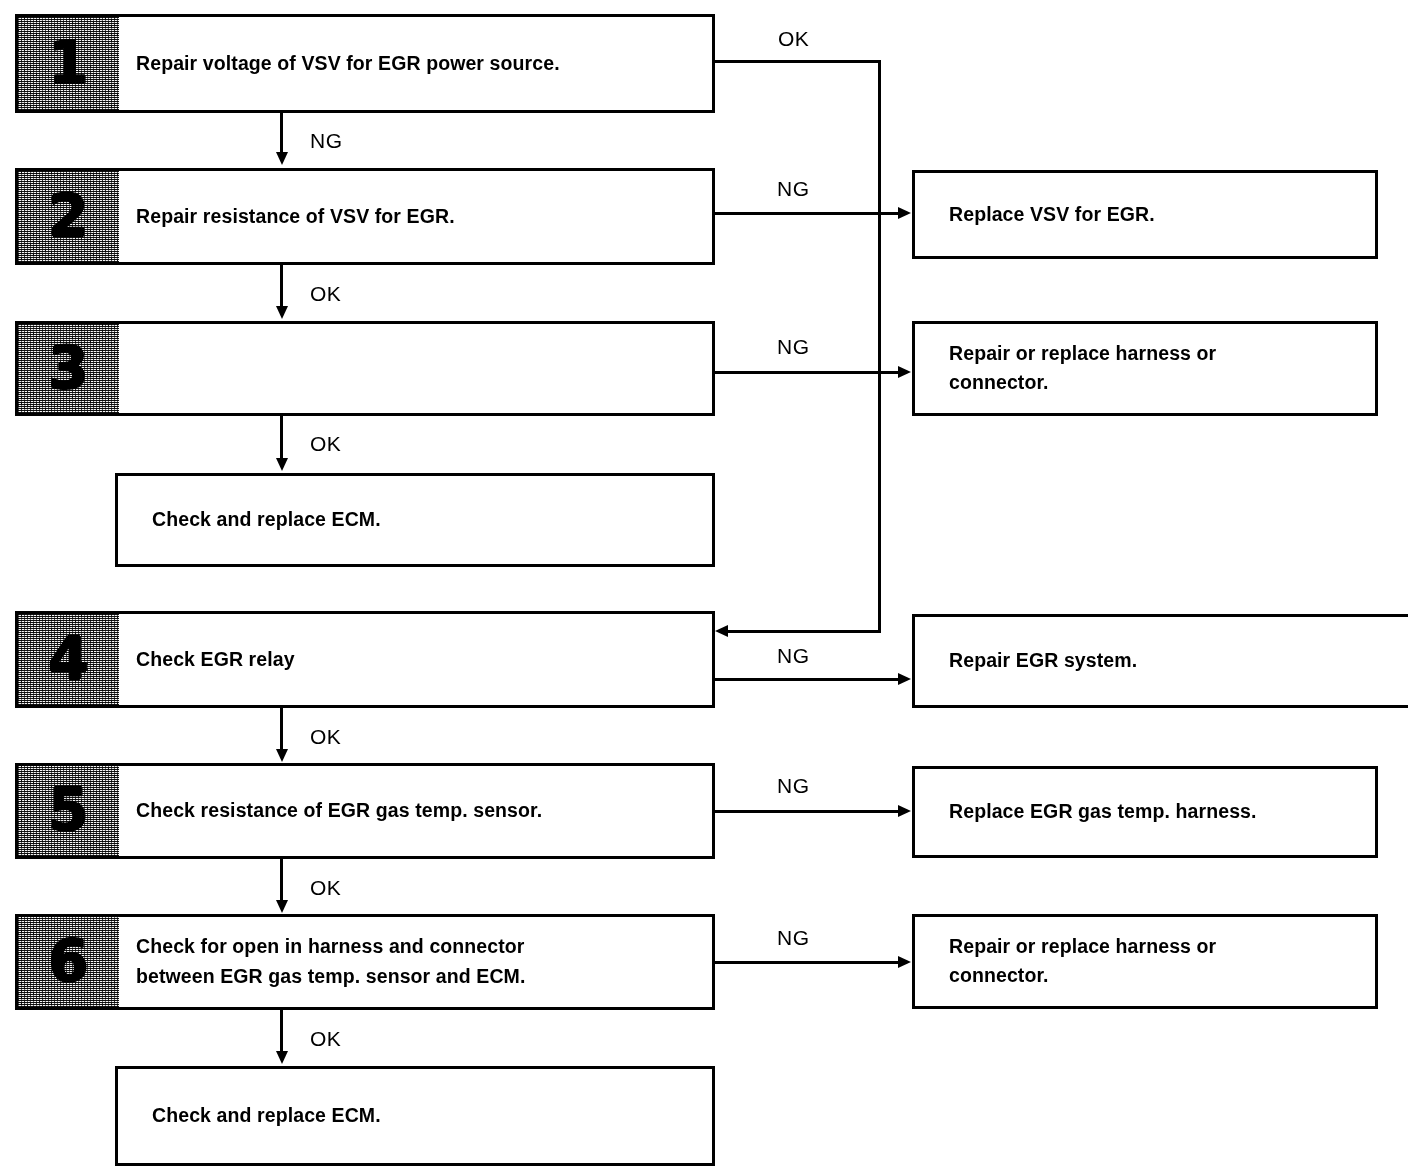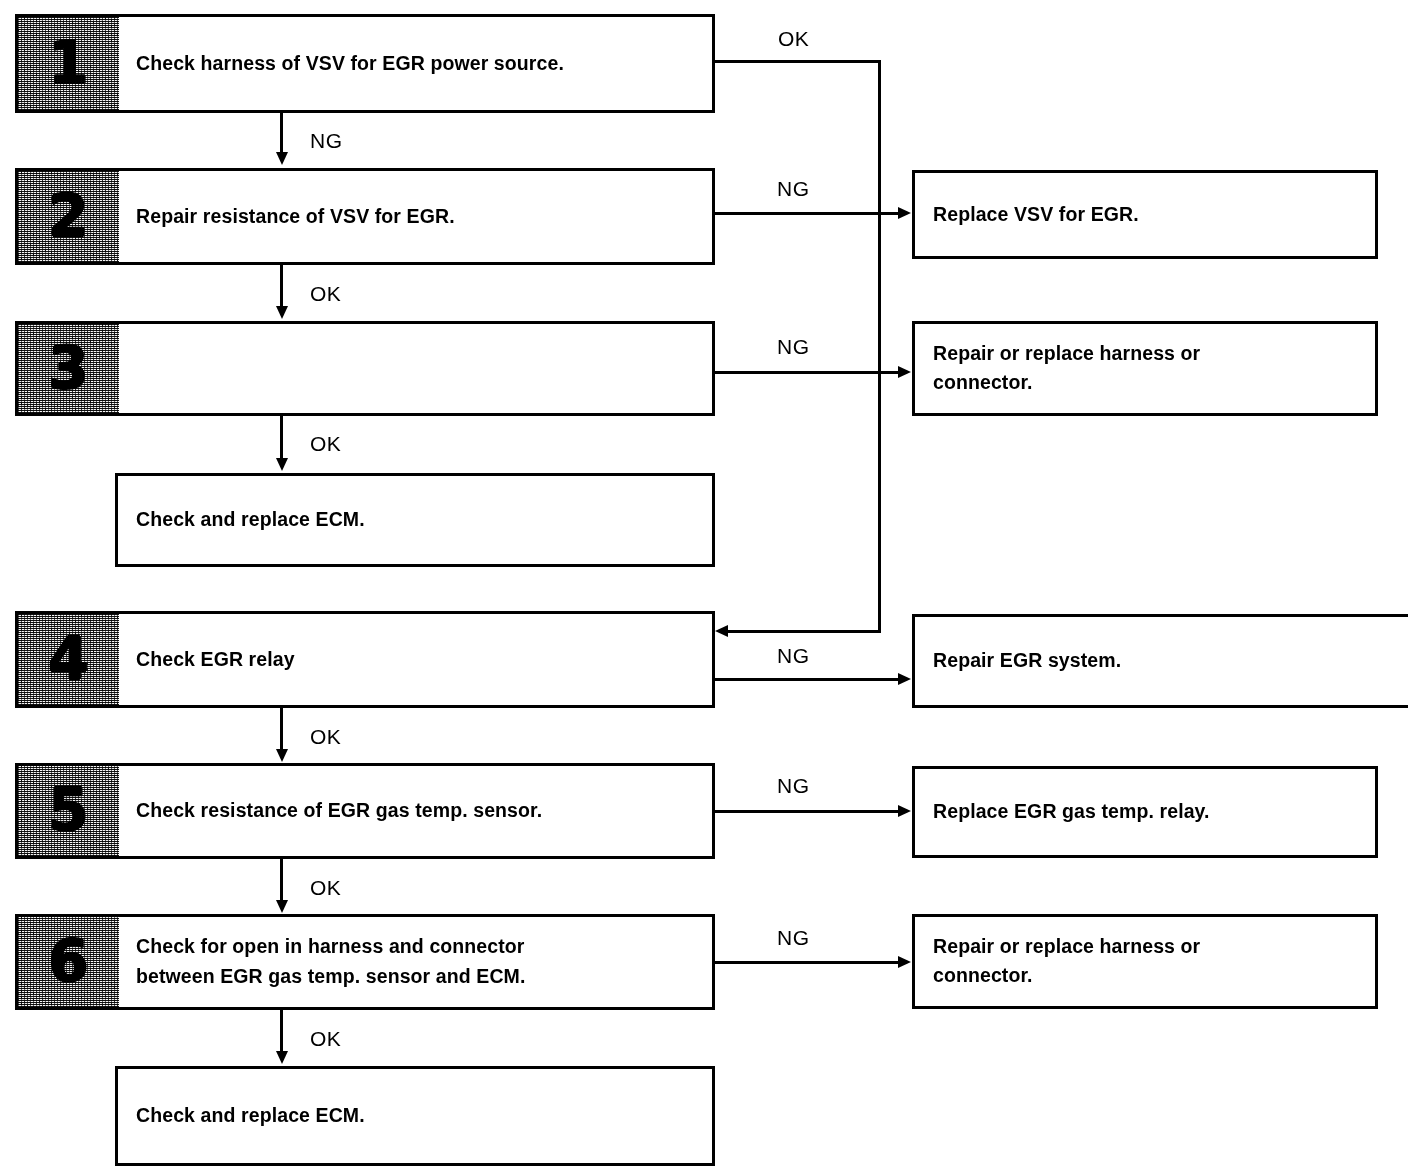--- a/index.html
+++ b/index.html
@@ -20,21 +20,21 @@
 
   
   .box {
     position: absolute;
     box-sizing: border-box;
     background: #ffffff;
     border: 3px solid #000000;
   }
   .box .label {
     position: absolute;
-    left: 18px;
+    left: 34px;
     right: 8px;
     top: 50%;
     transform: translateY(-50%);
     font-size: 19.5px;
     font-weight: 700;
     line-height: 1.52;
     color: #000000;
     letter-spacing: 0.1px;
     white-space: pre-line;
   }
@@ -104,21 +104,21 @@
 </style>
 </head>
 <body>
 
 <div id="canvas">
 
   <div class="box step" style="left:15px; top:14px; width:700px; height:99px;">
     <div class="badge">
       <span class="num">1</span>
     </div>
-    <div class="label">Check harness of VSV for EGR power source.</div>
+    <div class="label">Repair voltage of VSV for EGR power source.</div>
   </div>
 
   <div class="hline" style="left:713px; top:60px; width:168px; height:3px;"></div>
   <div class="vline" style="left:878px; top:60px; width:3px; height:572px;"></div>
   <div class="hline" style="left:728px; top:630px; width:153px; height:3px;"></div>
   <div class="arrow-left" style="left:715px; top:625px;"></div>
   <div class="edge-label" style="left:778px; top:28px;">OK</div>
 
   <div class="vline" style="left:280px; top:113px; width:3px; height:42px;"></div>
   <div class="arrow-down" style="left:276px; top:152px;"></div>
@@ -190,21 +190,21 @@
       <span class="num">5</span>
     </div>
     <div class="label">Check resistance of EGR gas temp. sensor.</div>
   </div>
 
   <div class="hline" style="left:713px; top:810px; width:186px; height:3px;"></div>
   <div class="arrow-right" style="left:898px; top:805px;"></div>
   <div class="edge-label" style="left:777px; top:775px;">NG</div>
 
   <div class="box" style="left:912px; top:766px; width:466px; height:92px;">
-    <div class="label">Replace EGR gas temp. relay.</div>
+    <div class="label">Replace EGR gas temp. harness.</div>
   </div>
 
   <div class="vline" style="left:280px; top:859px; width:3px; height:44px;"></div>
   <div class="arrow-down" style="left:276px; top:900px;"></div>
   <div class="edge-label" style="left:310px; top:877px;">OK</div>
 
   <div class="box step" style="left:15px; top:914px; width:700px; height:96px;">
     <div class="badge">
       <span class="num">6</span>
     </div>

